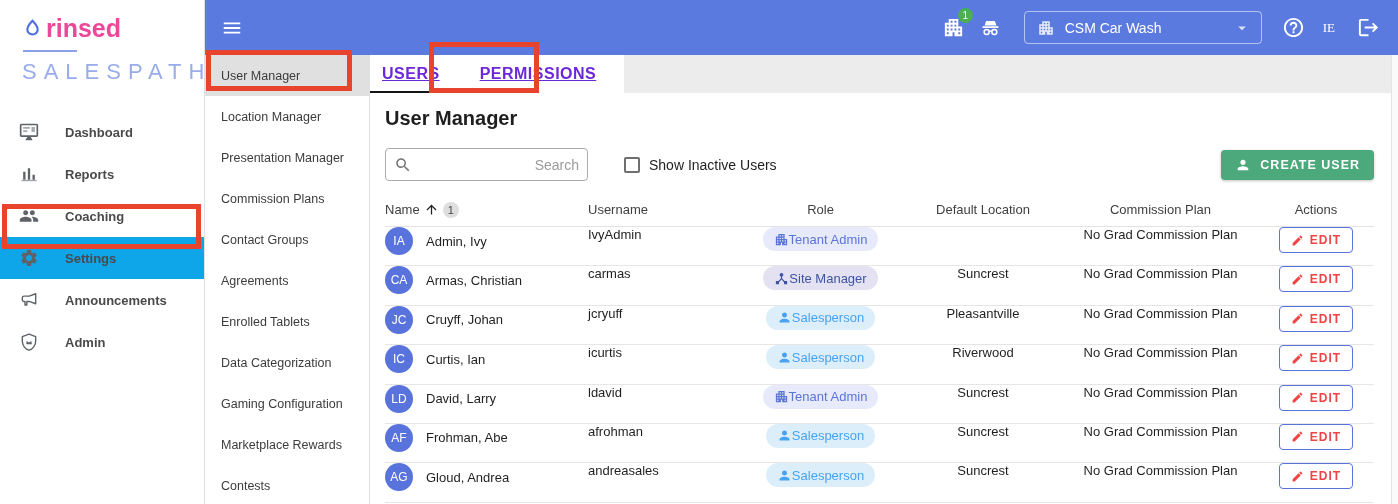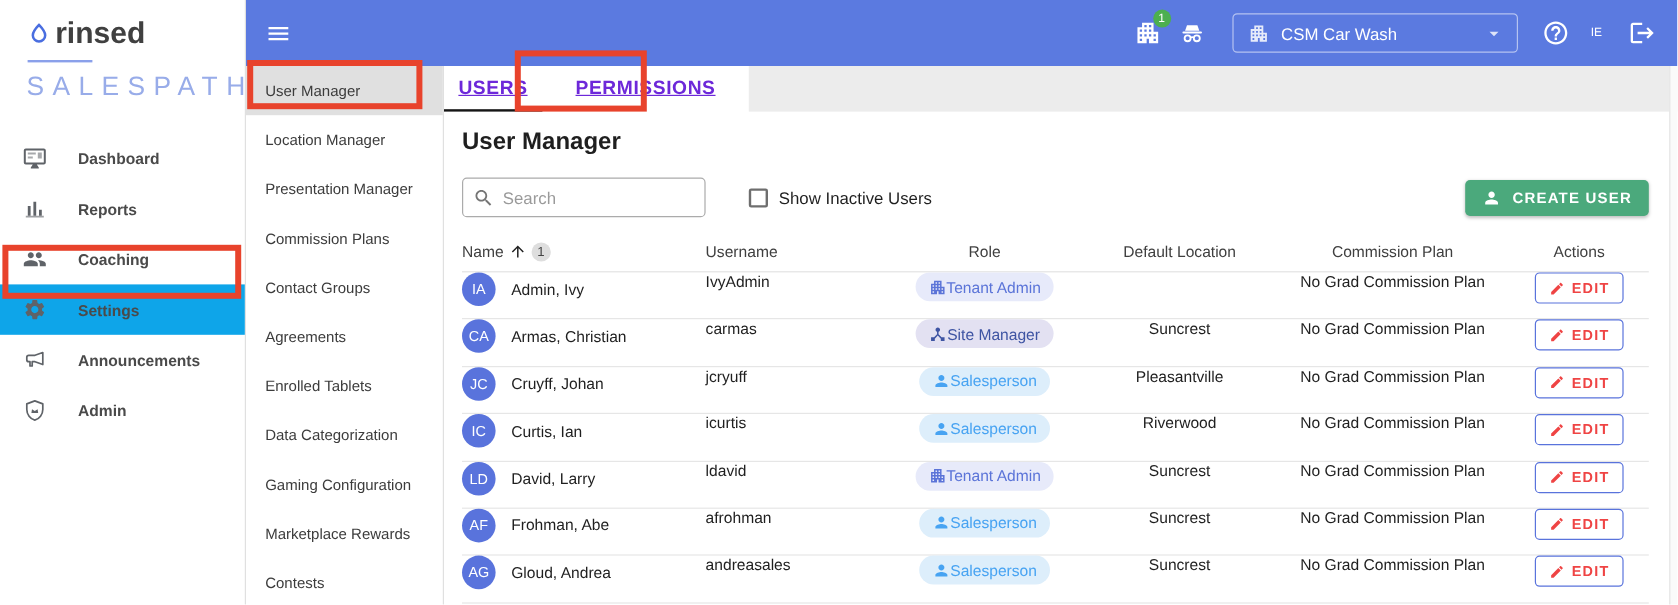--- a/index.html
+++ b/index.html
@@ -9,21 +9,21 @@
     font-family: "Liberation Sans", sans-serif; background: #fff; color:#1f1f1f;
   }
   svg.defs { position:absolute; width:0; height:0; }
 
   
   .sidebar-left { position:absolute; left:0; top:0; width:205px; height:100%;
     background:#fff; border-right:1px solid #e0e0e0; z-index:6; }
   .logo { padding:14px 10px 6px 22px; }
   .logo-row { display:flex; align-items:center; gap:3px; }
   .logo-drop { width:21px; height:21px; color:#4a6ee0; }
-  .logo-name { font-size:25px; font-weight:bold; color:#404040; letter-spacing:0; }
+  .logo-name { font-size:25px; font-weight:bold; color:#ec4899; letter-spacing:0; }
   .logo-underline { width:54px; height:2px; background:#8aa0ea; margin:7px 0 7px 1px; }
   .logo-sub { font-size:22px; letter-spacing:7px; color:#98ace9; font-weight:normal; }
   .nav { margin-top:20px; }
   .nav-item { display:flex; align-items:center; gap:26px; height:42px; padding-left:19px; cursor:pointer; }
   .nav-item.active { background:#0ea5e9; }
   .nav-icon { width:20px; height:20px; color:#5f6368; flex:0 0 auto; }
   .nav-label { font-size:13px; font-weight:bold; color:#4a4a4a; }
 
   
   .topbar { position:absolute; left:205px; top:0; right:0; height:55px; background:#5b7ae0;
@@ -33,21 +33,21 @@
   .icon-btn { width:23px; height:23px; color:#fff; position:relative; cursor:pointer; flex:0 0 auto; }
   .icon-btn svg { width:100%; height:100%; }
   .badge { position:absolute; top:-8px; right:-8px; background:#4caf50; border-radius:50%;
     width:15px; height:15px; font-size:10px; display:flex; align-items:center; justify-content:center; color:#fff; }
   .gap-sm { margin-left:14px; }
   .tenant-select { display:flex; align-items:center; gap:10px; border:1px solid rgba(255,255,255,.55);
     border-radius:4px; height:33px; padding:0 10px 0 12px; width:238px; margin:0 20px 0 22px; cursor:pointer; }
   .tenant-select .b-icon { width:18px; height:18px; opacity:.85; }
   .tenant-label { font-size:14px; flex:1; }
   .caret { width:18px; height:18px; opacity:.8; }
-  .user-initials { font-size:10px; margin:0 22px 0 18px; cursor:pointer; }
+  .user-initials { font-size:13px; margin:0 22px 0 18px; cursor:pointer;font-family:Liberation Serif, serif; }
 
   
   .sidebar-sub { position:absolute; left:205px; top:55px; width:165px; bottom:0;
     background:#fff; border-right:1px solid #e0e0e0; z-index:2; }
   .sub-item { height:41px; display:flex; align-items:center; padding-left:16px;
     font-size:12.5px; color:#3c3c3c; cursor:pointer; }
   .sub-item.active { background:#e0e0e0; }
 
   
   .main { position:absolute; left:370px; top:55px; right:0; bottom:0; background:#fff; }
@@ -56,21 +56,21 @@
     letter-spacing:.5px; color:#6d28d9; font-weight:bold; position:relative; cursor:pointer;text-decoration:underline; }
   .tab.active::after { content:""; position:absolute; left:0; right:0; bottom:0; height:2px; background:#151515; }
   .tab-filler { flex:1; background:#ececec; }
   .content { padding:8px 24px 0 15px; }
   .page-title { font-size:20px; font-weight:bold; color:#1f1f1f; margin-top:6px; }
   .controls { display:flex; align-items:center; margin-top:18px; }
   .search-box { width:203px; height:33px; border:1px solid #ababab; border-radius:4px;
     display:flex; align-items:center; padding:0 8px; gap:7px; background:#fff; }
   .search-icon { width:18px; height:18px; color:#757575; flex:0 0 auto; }
   .search-box input { border:none; outline:none; font-size:14px; width:100%; color:#14532d; background:transparent;
-    font-family:"Liberation Sans", sans-serif; }
+    font-family:"Liberation Sans", sans-serif;text-align:right; }
   .search-box input::placeholder { color:#9a9a9a; }
   .checkbox-wrap { display:flex; align-items:center; gap:9px; margin-left:36px; cursor:pointer; }
   .checkbox { width:16px; height:16px; border:2px solid #6e6e6e; border-radius:2px; background:#fff; }
   .checkbox-label { font-size:14px; color:#1f1f1f; }
   .create-btn { margin-left:auto; height:30px; background:#4ba97c; color:#fff; border:none; border-radius:4px;
     display:flex; align-items:center; gap:9px; padding:0 14px; font-size:12.5px; letter-spacing:1px;
     font-weight:bold; cursor:pointer; box-shadow:0 1px 3px rgba(0,0,0,.25); font-family:"Liberation Sans", sans-serif; }
   .create-btn svg { width:16px; height:16px; }
 
   

